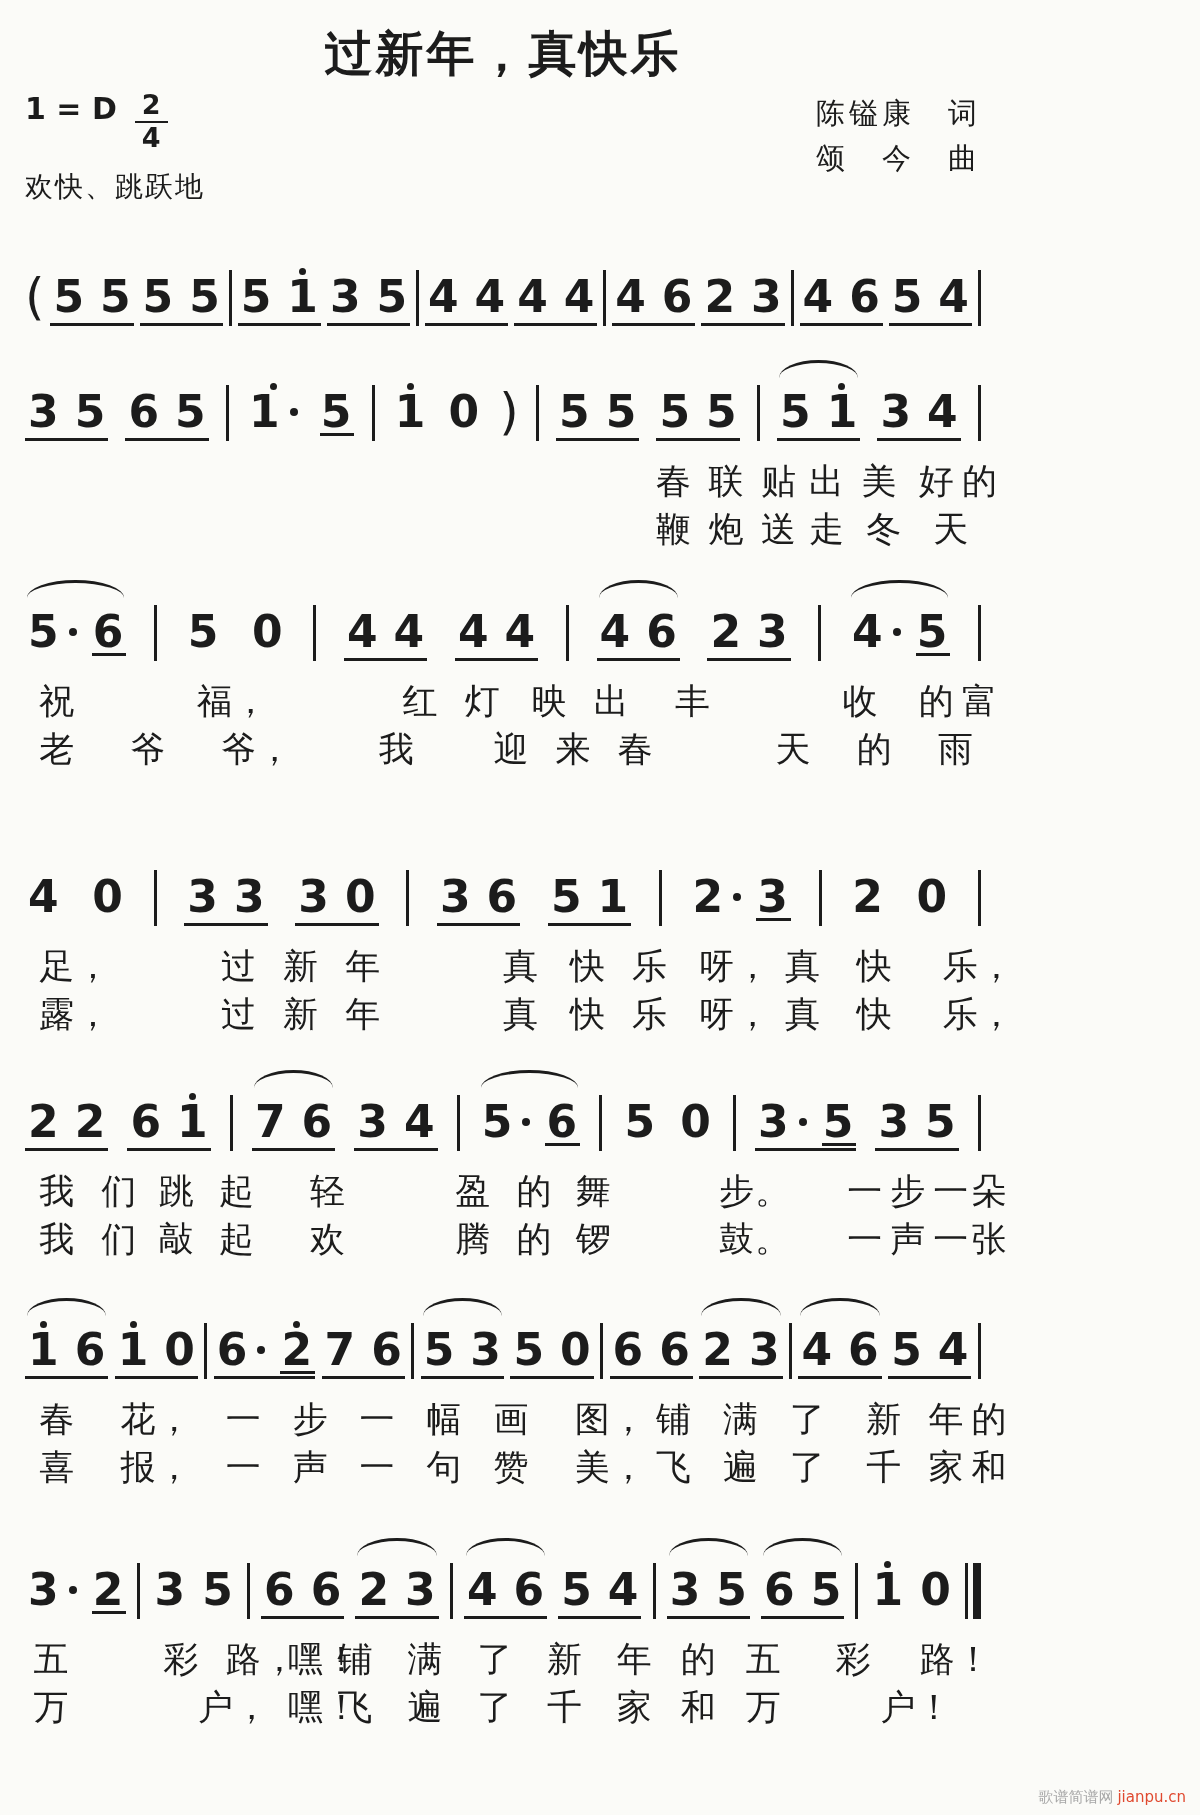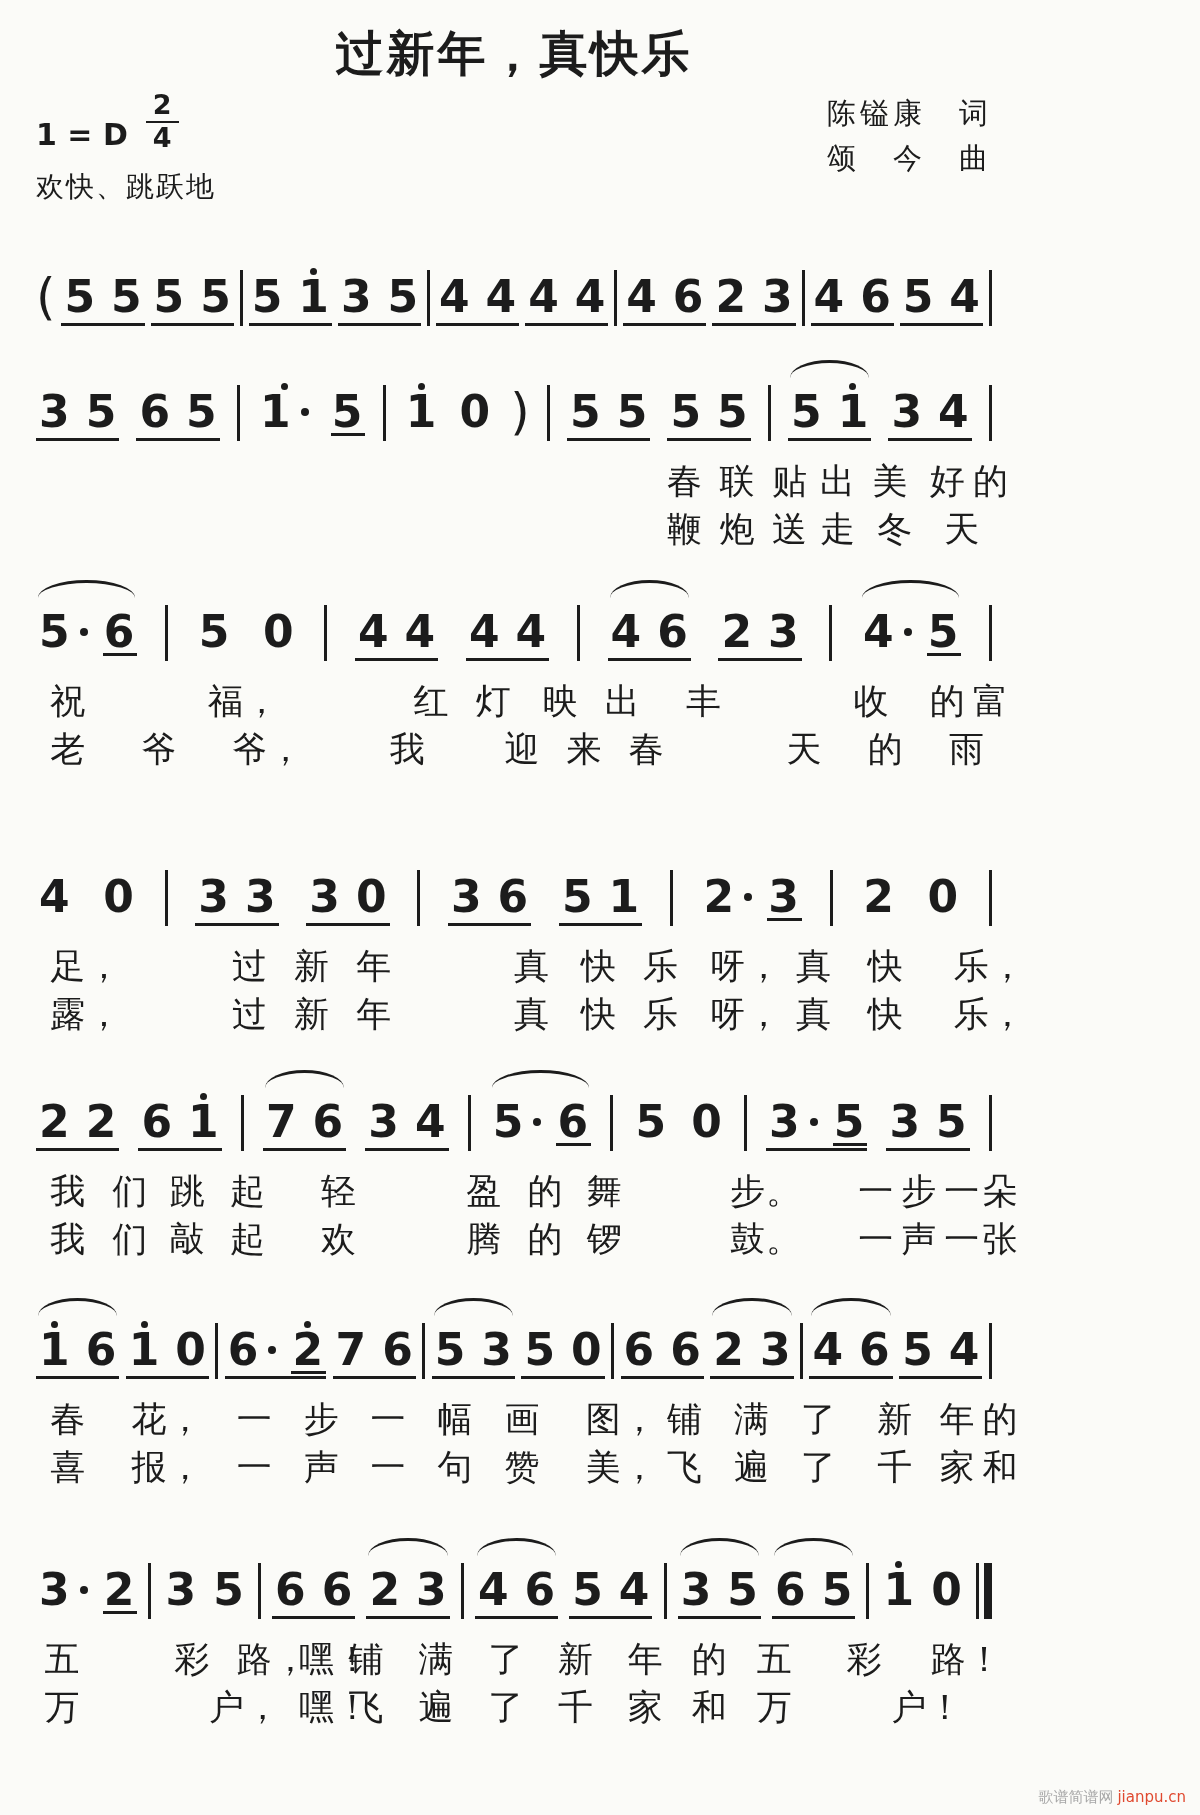--- a/index.html
+++ b/index.html
@@ -1,23 +1,23 @@
 <!DOCTYPE html>
 <html style="--ink: #1c1c1c; --paper: #fbfbf8;"><head>
 <meta charset="utf-8">
 <style>
   :root { --ink:#1c1c1c; --paper:#fbfbf8; }
   html,body { margin:0; padding:0; }
   body { font-family:"DejaVu Sans",sans-serif; }
   .page { position:relative; width:1200px; height:1815px; background:var(--paper);
-          overflow:hidden; color:var(--ink); box-sizing:border-box; padding:26px 0 0 36px; }
+          overflow:hidden; color:var(--ink); box-sizing:border-box; padding:26px 0 0 25px; }
   .content { width:956px; }
   .title { text-align:center; font-size:48px; font-weight:bold; letter-spacing:3px; line-height:1.15; }
   .meta { display:flex; justify-content:space-between; margin-top:10px; }
-  .keysig { font-size:30px; font-weight:bold; display:flex; align-items:flex-end; }
+  .keysig { font-size:30px; font-weight:bold; display:flex; align-items:flex-start; }
   .frac { display:inline-flex; flex-direction:column; align-items:center; margin-left:18px;
           font-size:27px; line-height:1.05; font-weight:bold; }
   .frac .num { border-bottom:2.5px solid var(--ink); padding:0 7px 1px; }
   .frac .den { padding-top:1px; }
   .tempo { font-size:28px; margin-top:16px; letter-spacing:2px; }
   .credits { text-align:center; font-size:29px; line-height:1.55; letter-spacing:4px; }
   
   .system { }
   .noterow { display:flex; justify-content:space-between; align-items:flex-end;
              height:100px; padding-top:28px; box-sizing:border-box; }

